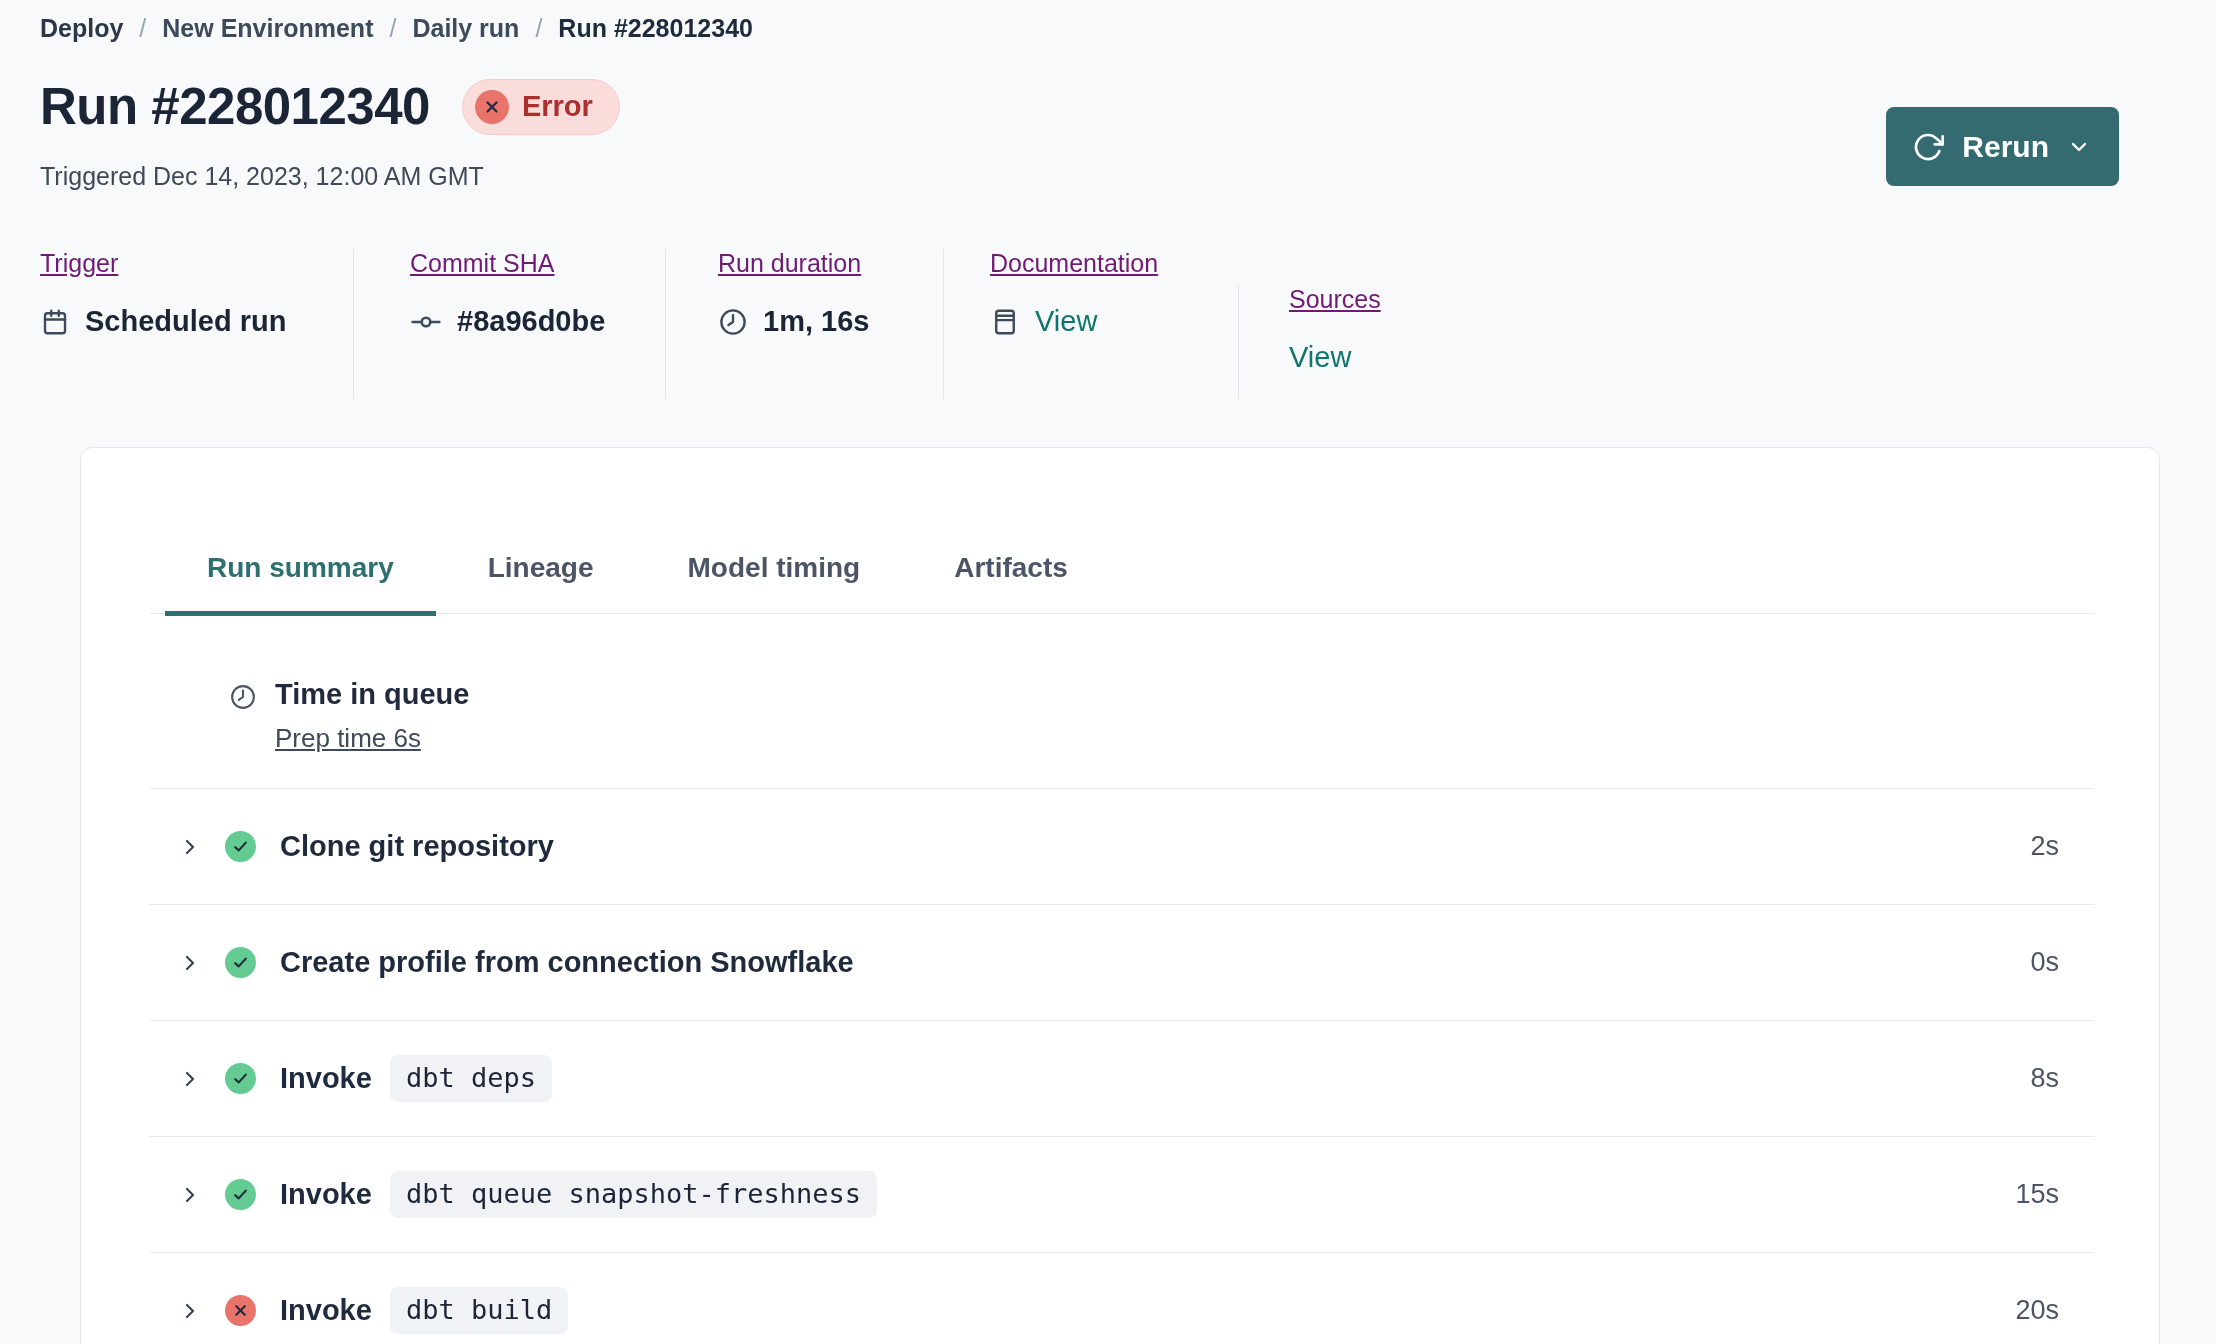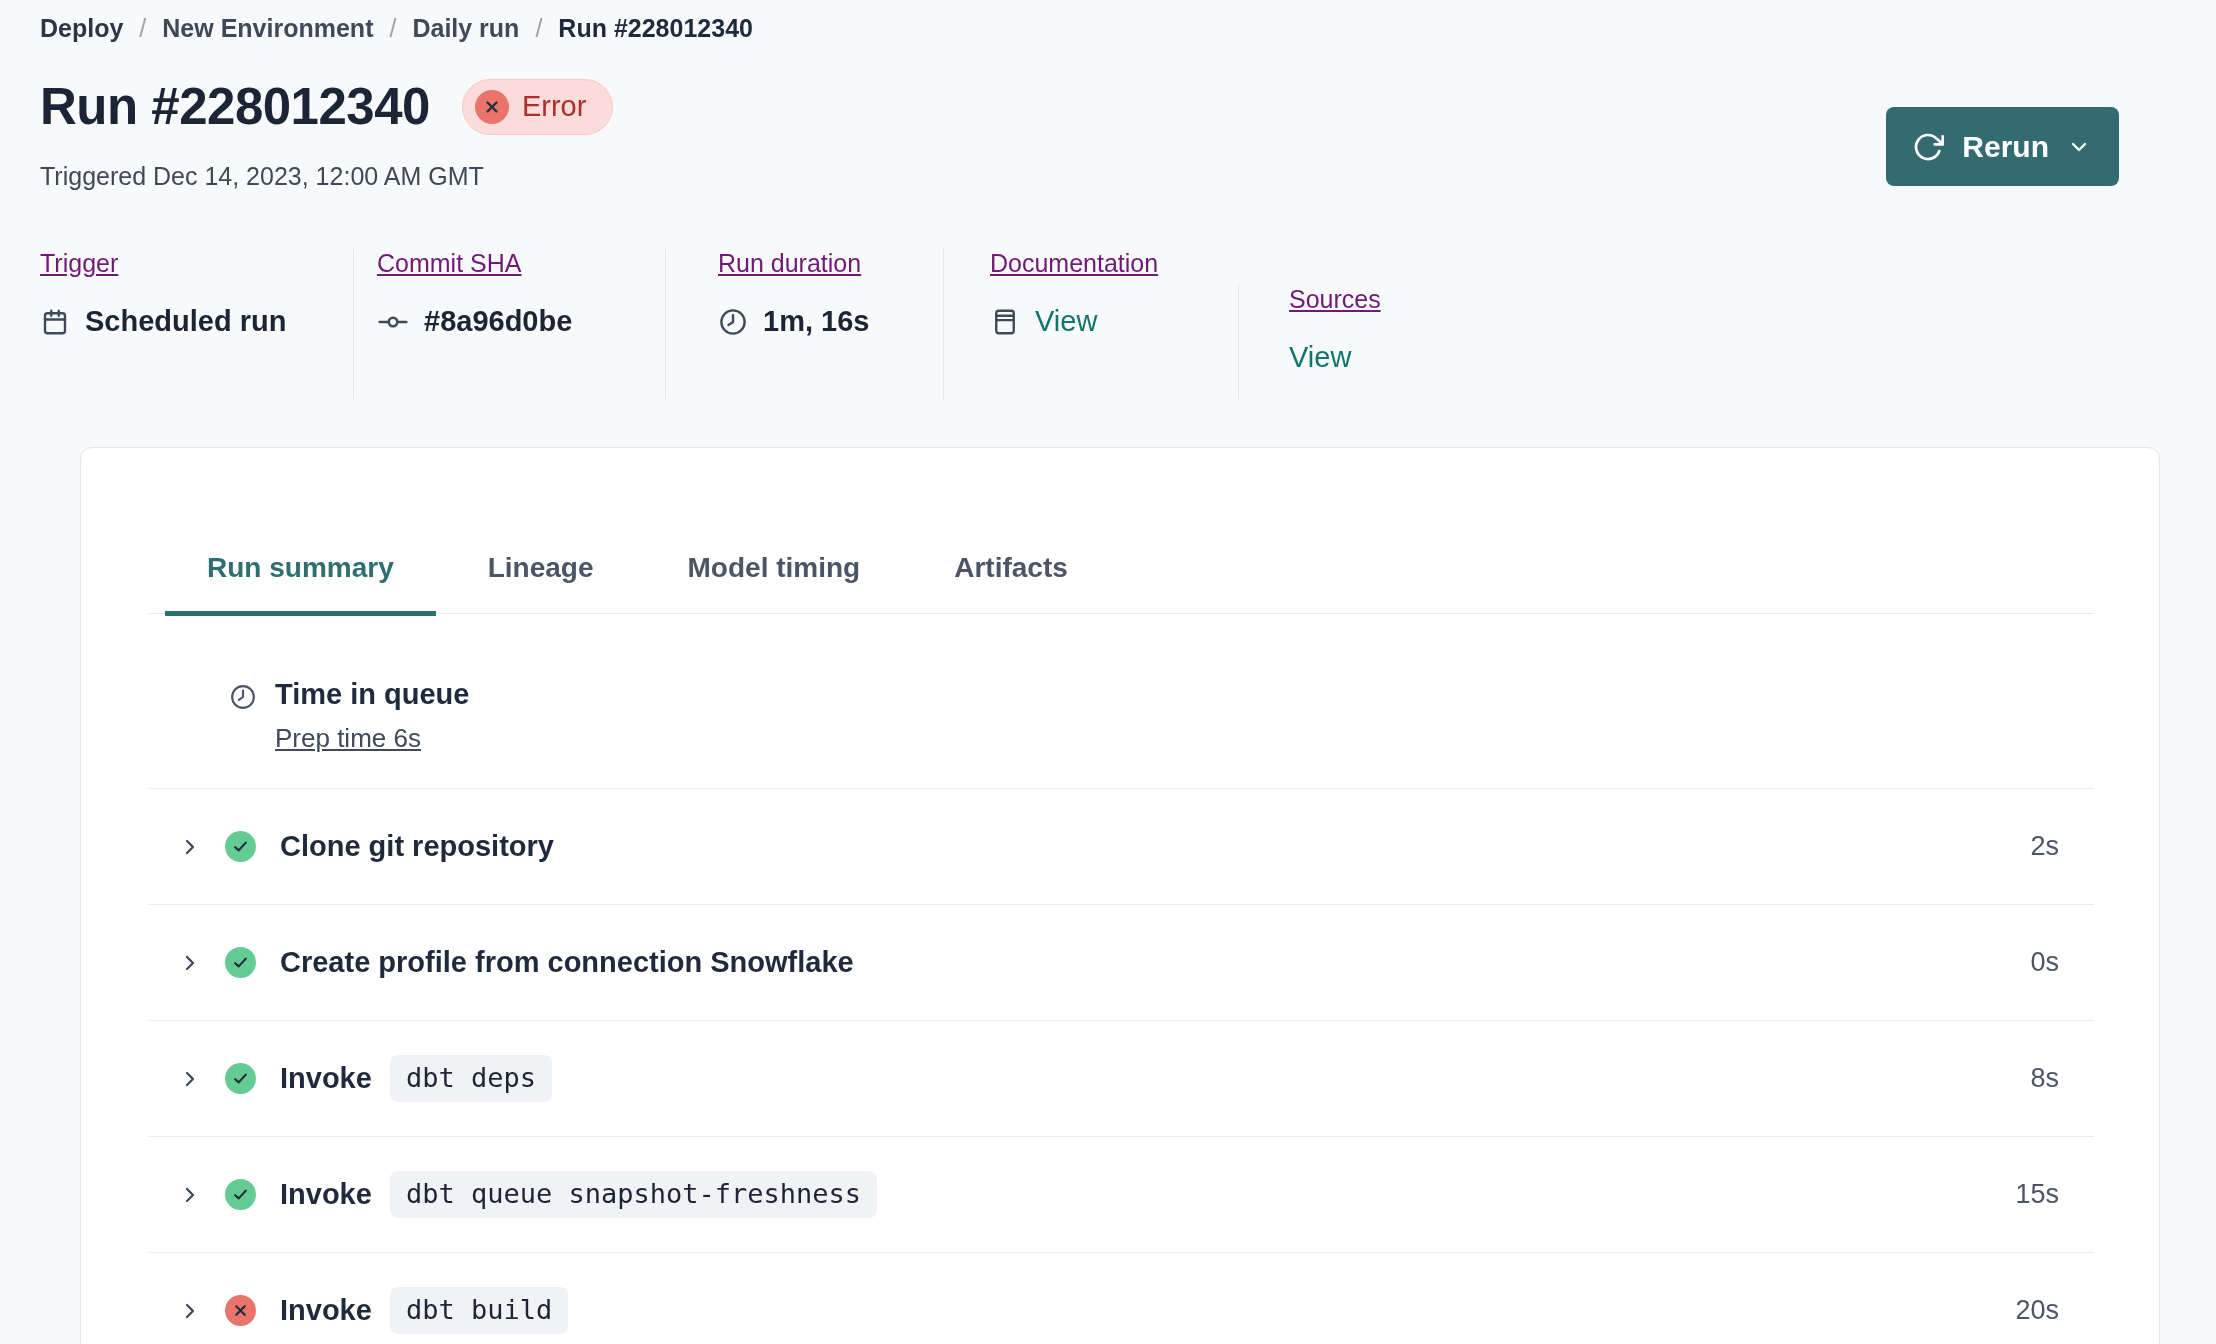--- a/index.html
+++ b/index.html
@@ -25,39 +25,39 @@
   .badge{
     display:inline-flex;align-items:center;gap:13px;margin-left:32px;
     background:#fadcda;border:1px solid #f6cbc8;border-radius:999px;
     padding:10px 26px 10px 12px;
   }
   .badge-dot{
     width:34px;height:34px;border-radius:50%;background:#e8746c;
     display:inline-flex;align-items:center;justify-content:center;
   }
   .badge-dot svg{width:18px;height:18px;}
-  .badge-label{font-size:29px;font-weight:400;color:#ab2f2d;}
+  .badge-label{font-size:29px;font-weight:700;color:#ab2f2d;}
 
   .triggered{margin-top:26px;font-size:25px;color:#3f4a59;}
 
   
   .rerun{
     position:absolute;top:107px;right:97px;height:79px;
     background:#336b71;border:none;border-radius:8px;
     display:flex;align-items:center;gap:18px;padding:0 28px 0 26px;
     color:#ffffff;font-family:inherit;font-size:30px;font-weight:700;cursor:pointer;margin-left:28px;
   }
   .rerun svg{display:block;}
 
   
   .meta{display:flex;margin-top:58px;}
   .meta-col{display:flex;flex-direction:column;justify-content:flex-start;min-height:114px;}
   .meta-col + .meta-col{border-left:1px solid #e3e5e9;}
   .mc1{width:313px;}
-  .mc2{width:312px;padding-left:23px;box-sizing:border-box;}
+  .mc2{width:312px;padding-left:56px;box-sizing:border-box;}
   .mc3{width:278px;padding-left:52px;box-sizing:border-box;}
   .mc4{width:295px;padding-left:46px;box-sizing:border-box;}
   .mc5{padding-left:50px;margin-top:36px;}
   .meta-label{font-size:25px;color:#701a75;text-decoration:underline;}
   .meta-value{margin-top:27px;display:flex;align-items:center;gap:15px;font-size:29px;font-weight:600;color:#1c2536;}
   .meta-value svg{display:block;color:#3e4a5a;}
   a.view-link{color:#0f766e;text-decoration:none;font-weight:400;cursor:pointer;}
 
   
   .card{

